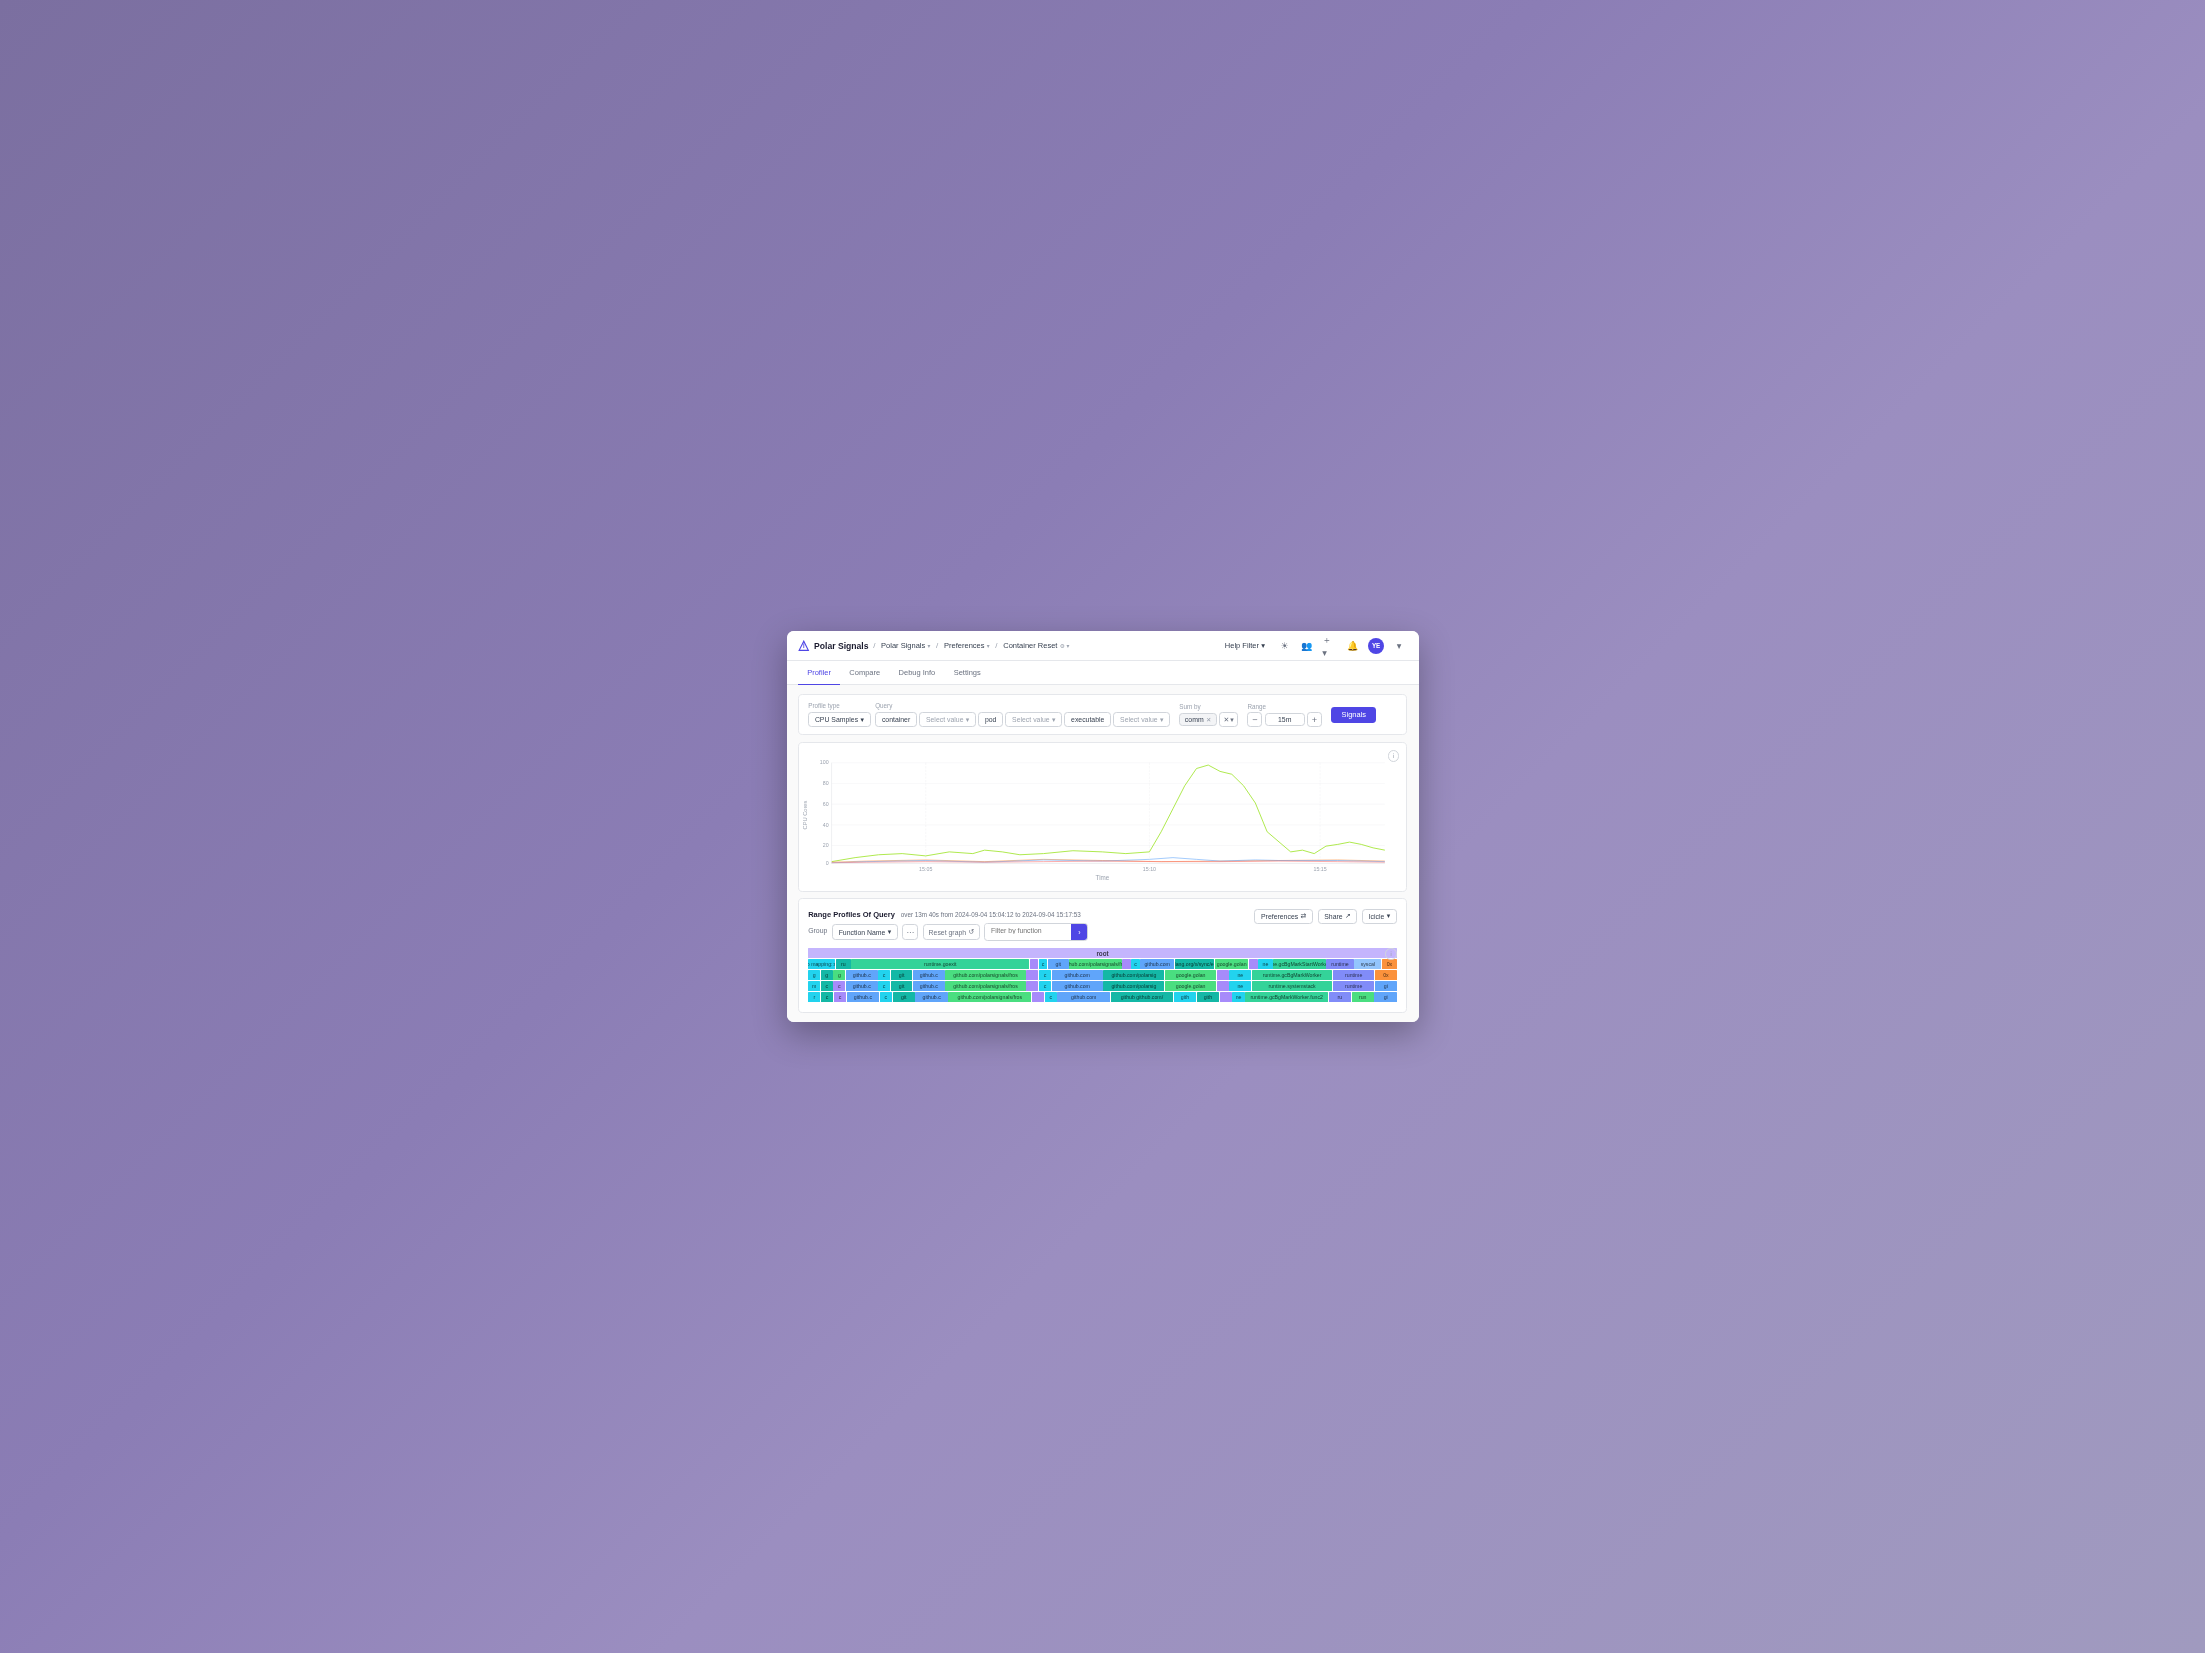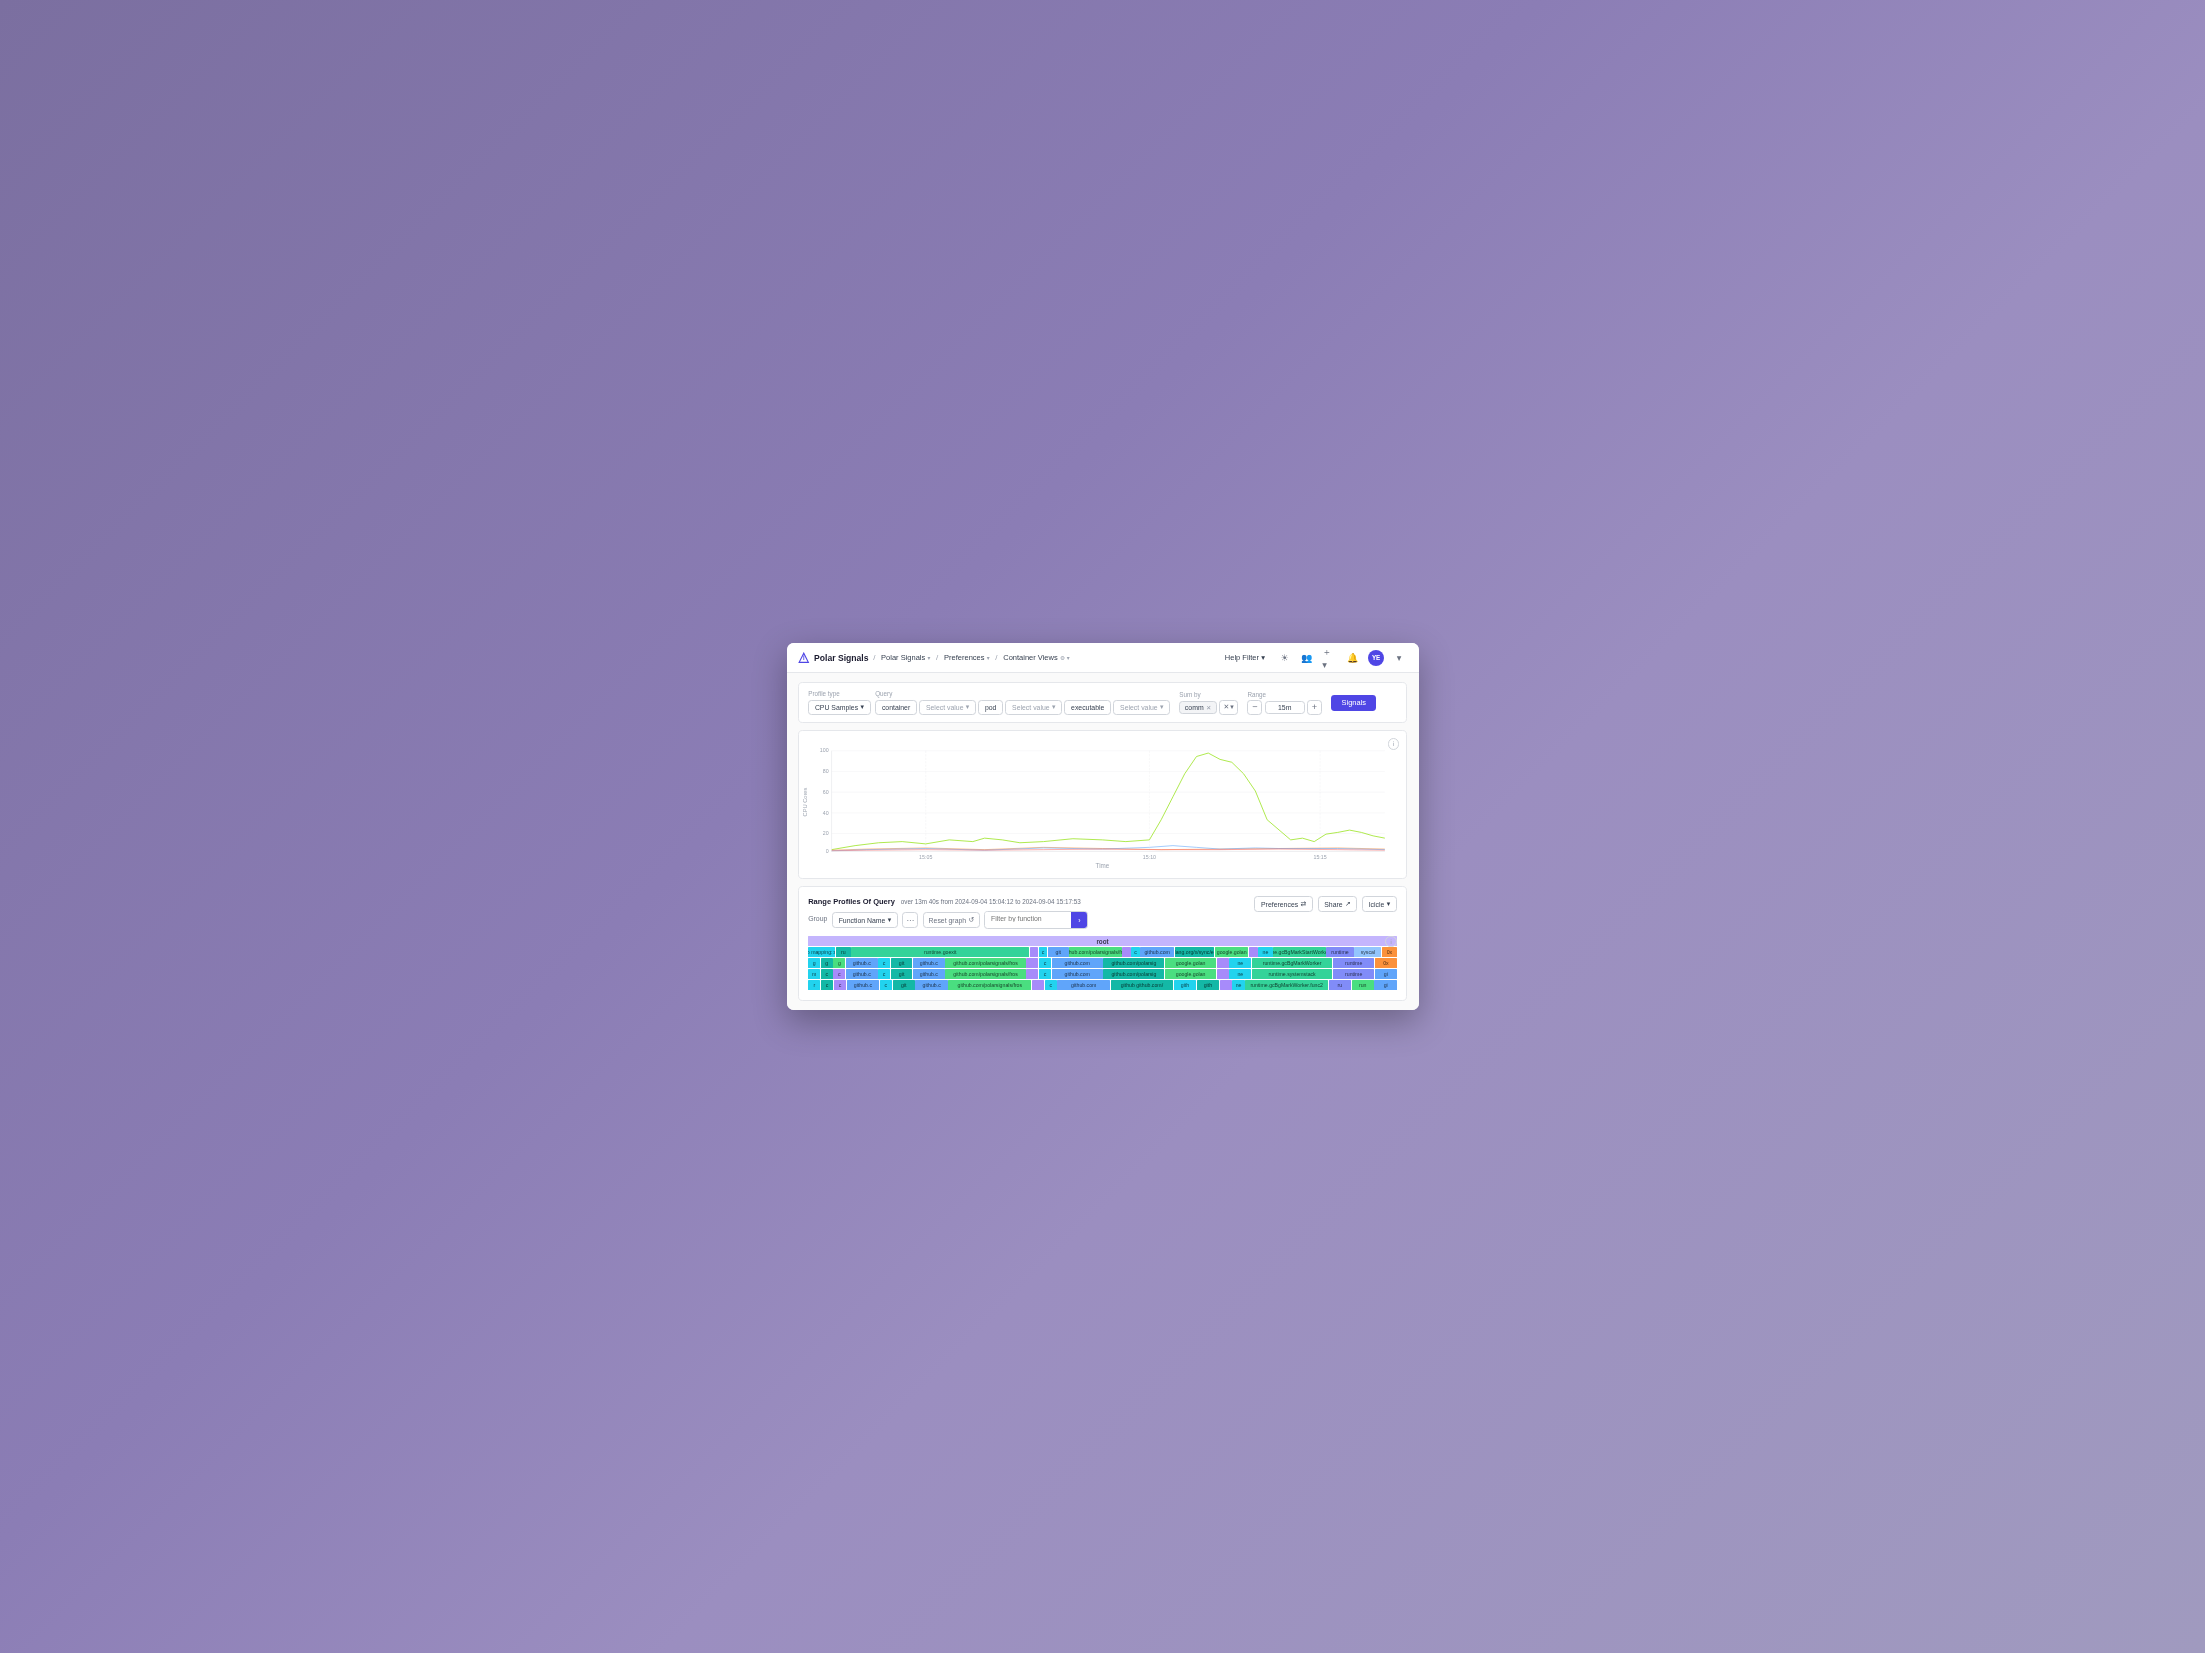--- a/index.html
+++ b/index.html
@@ -521,40 +521,54 @@
         <span>Polar Signals</span>
         <span class="breadcrumb-chevron">▾</span>
       </span>
       <span class="breadcrumb-sep">/</span>
       <span class="breadcrumb-item">
         <span>Preferences</span>
         <span class="breadcrumb-chevron">▾</span>
       </span>
       <span class="breadcrumb-sep">/</span>
       <span class="breadcrumb-item">
-        <span>Container Views</span>
+        <span>Container Reset</span>
         <span class="breadcrumb-chevron">⚙ ▾</span>
       </span>
     </div>
     <div class="header-right">
       <span class="help-btn">
         <span>Help Filter</span>
         <span>▾</span>
       </span>
       <span class="header-icon">☀</span>
       <span class="header-icon">👥</span>
       <span class="header-icon">＋ ▾</span>
       <span class="header-icon">🔔</span>
       <div class="avatar">
         <span>YE</span>
       </div>
       <span class="header-icon">▾</span>
     </div>
   </div>
 
+  <div class="nav-tabs">
+    <div class="nav-tab active">
+      <span>Profiler</span>
+    </div>
+    <div class="nav-tab">
+      <span>Compare</span>
+    </div>
+    <div class="nav-tab">
+      <span>Debug Info</span>
+    </div>
+    <div class="nav-tab">
+      <span>Settings</span>
+    </div>
+  </div>
 
   <div class="main-content">
 
     <div class="query-bar">
       <div class="query-bar-row">
 
         <div class="profile-type-section">
           <span class="section-label">Profile type</span>
           <button class="select-btn">
             <span>CPU Samples</span>

